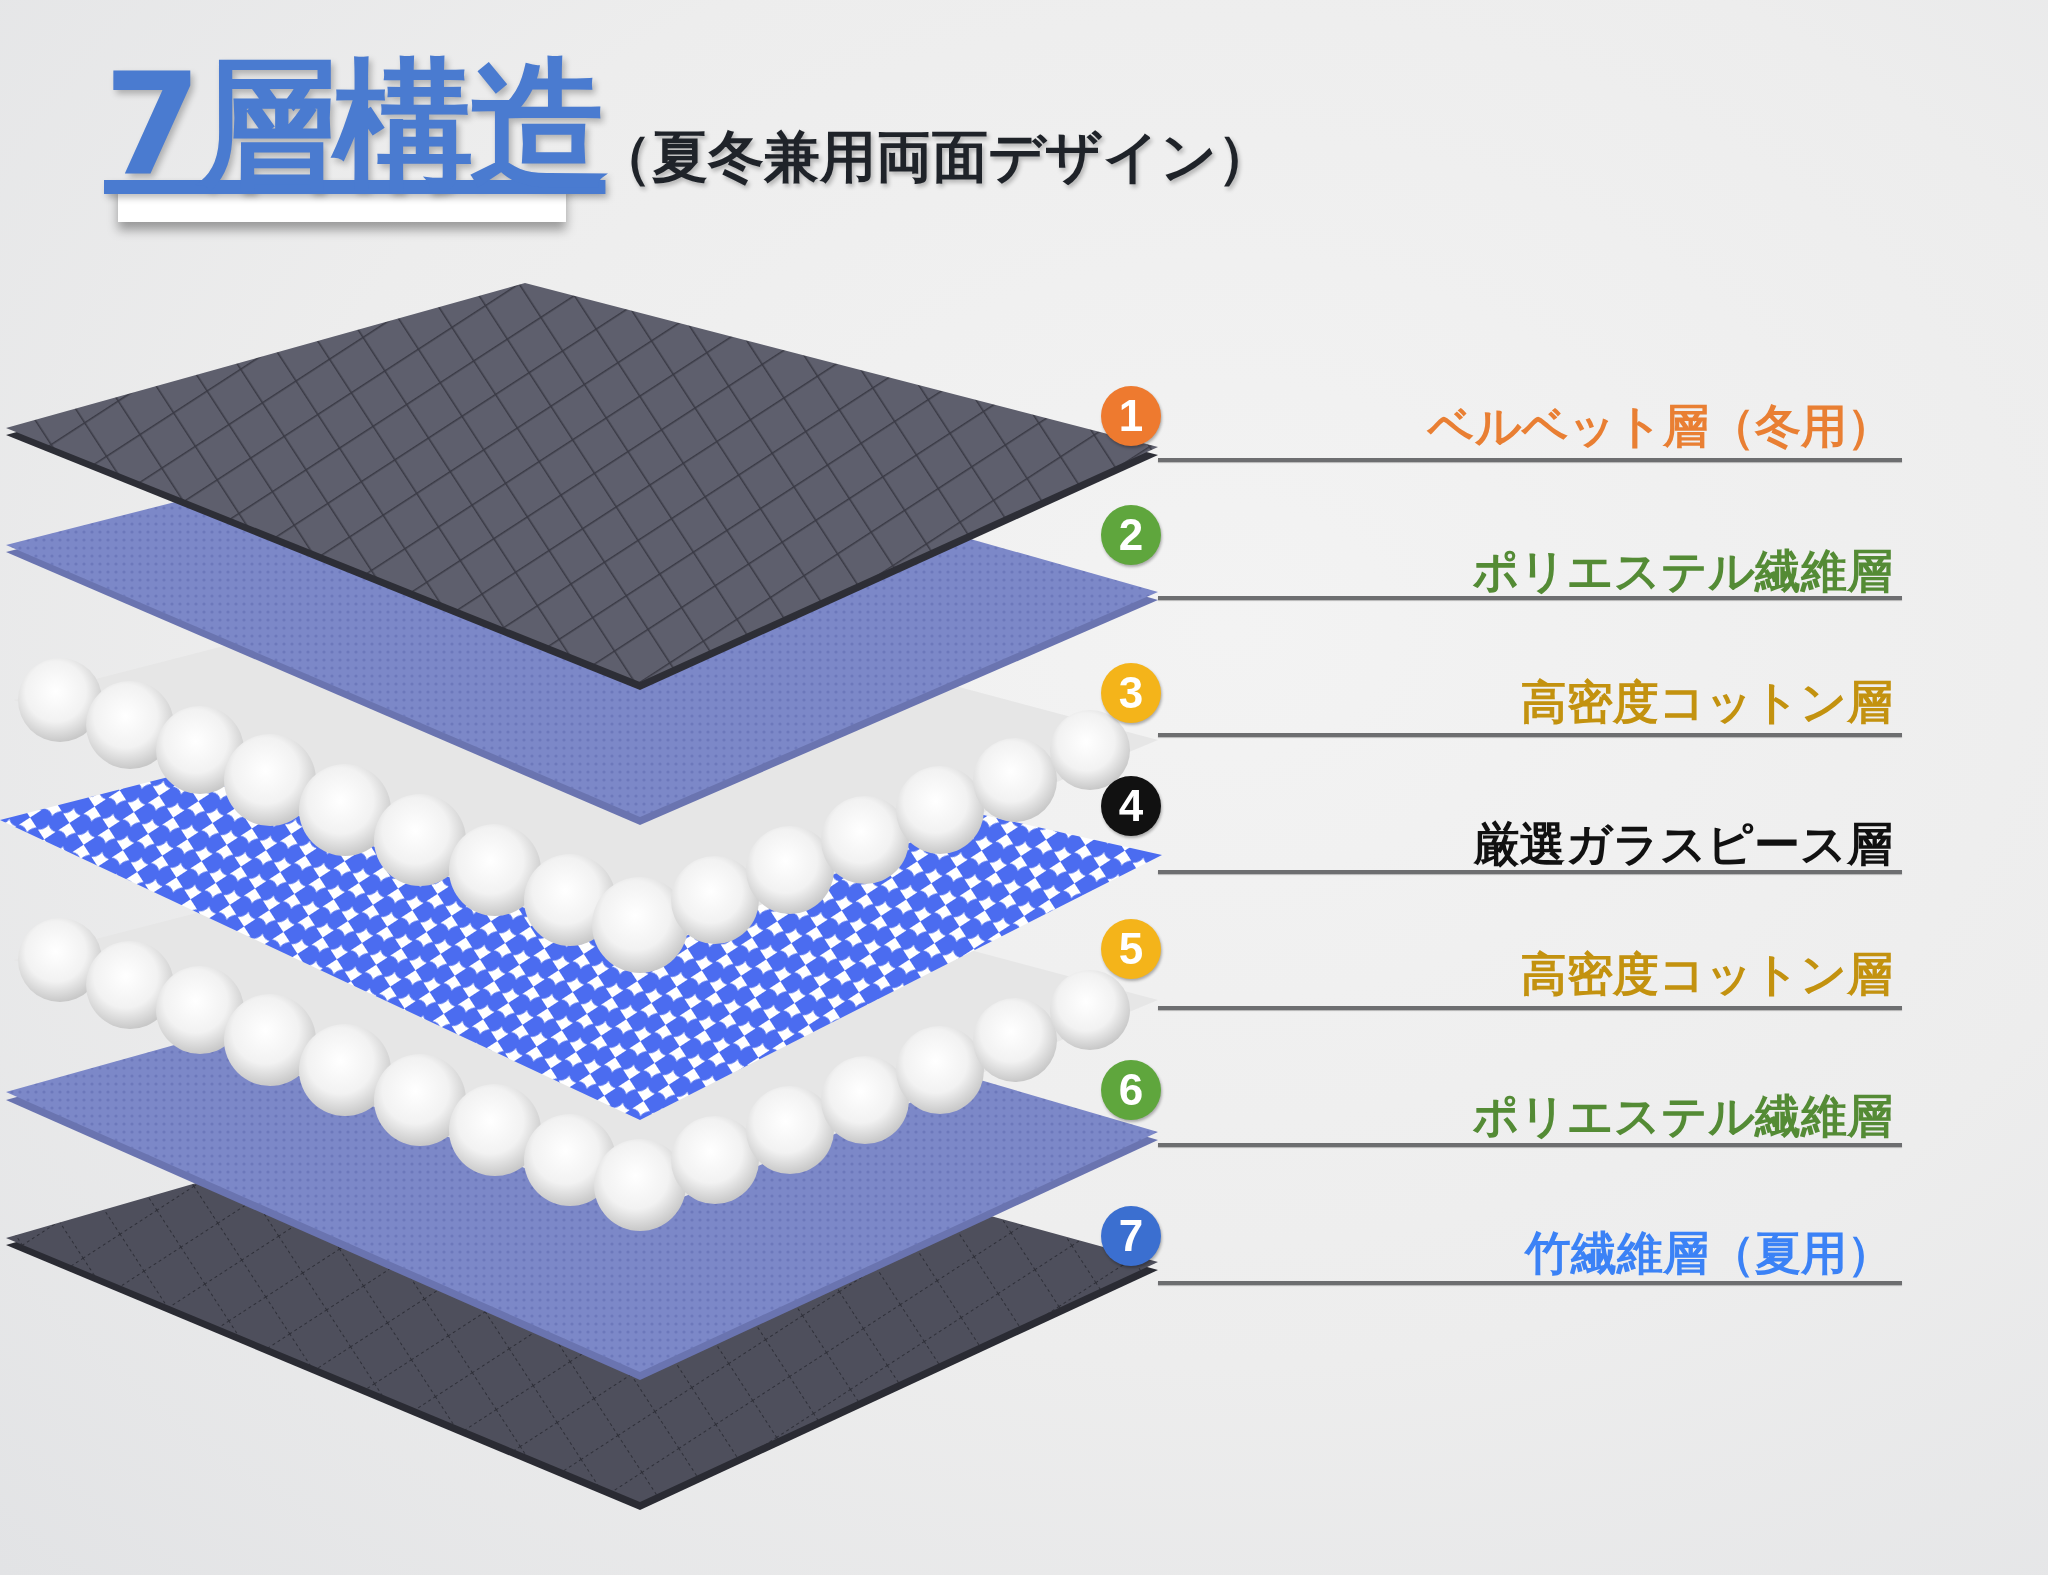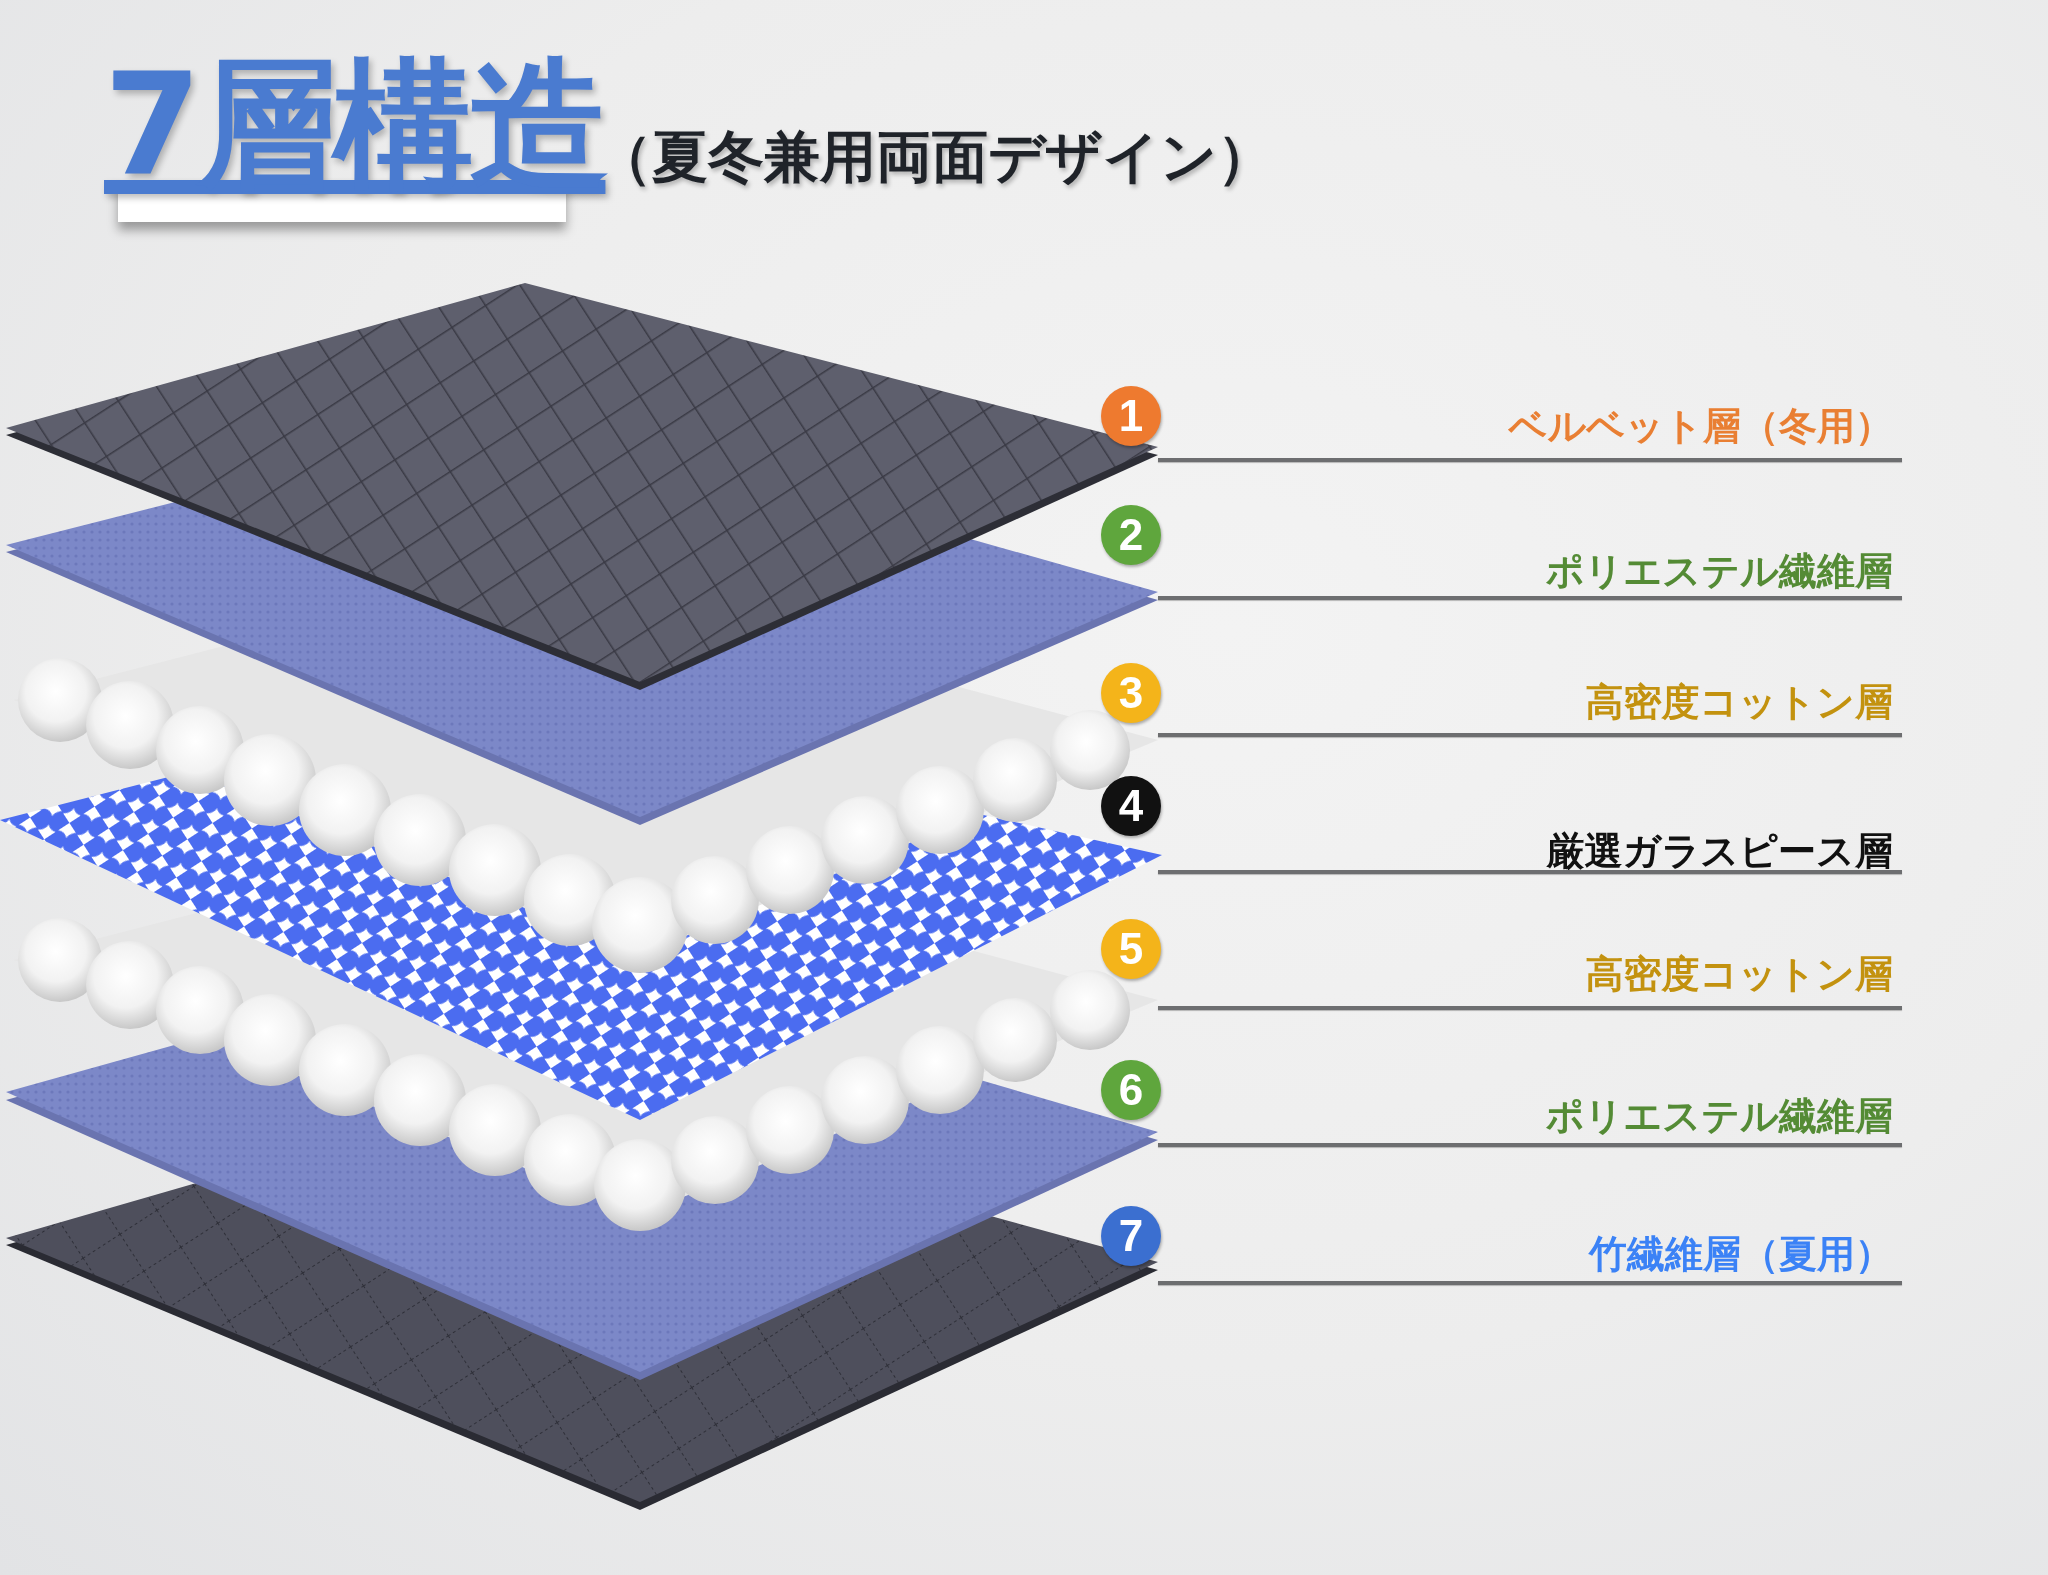--- a/index.html
+++ b/index.html
@@ -30,21 +30,21 @@
     color: #fff; font-size: 44px; font-weight: bold; line-height: 60px;
     text-align: center; box-shadow: 1px 2px 3px rgba(0,0,0,0.3);
     font-family: "Liberation Sans", sans-serif;
   }
   .rule {
     position: absolute; left: 1158px; width: 744px; height: 4px;
     background: #6d6e70; box-shadow: 0 1px 1px rgba(0,0,0,0.25);
   }
   .label {
     position: absolute; right: 155px; white-space: nowrap;
-    font-size: 38px; font-weight: bold; line-height: 48px; text-align: right;
+    font-size: 46px; font-weight: bold; line-height: 48px; text-align: right;
   }
 </style>
 </head>
 <body>
 
 <div class="title-underbar"></div>
 <div class="title-main" style="color: rgb(74, 123, 208);">7層構造</div>
 <div class="title-sub" style="color: rgb(31, 35, 41);">（夏冬兼用両面デザイン）</div>
 
 <svg class="layers" width="2048" height="1575" viewBox="0 0 2048 1575">
@@ -144,21 +144,21 @@
 <div class="badge" style="left: 1101px; top: 505px; background: rgb(95, 166, 61);">2</div>
 <div class="badge" style="left: 1101px; top: 663px; background: rgb(244, 180, 26);">3</div>
 <div class="badge" style="left: 1101px; top: 776px; background: rgb(17, 17, 17);">4</div>
 <div class="badge" style="left: 1101px; top: 919px; background: rgb(244, 180, 26);">5</div>
 <div class="badge" style="left: 1101px; top: 1060px; background: rgb(95, 166, 61);">6</div>
 <div class="badge" style="left: 1101px; top: 1206px; background: rgb(59, 111, 208);">7</div>
 
 <div class="label" style="top: 402px; color: rgb(233, 127, 51);">ベルベット層（冬用）</div>
 <div class="label" style="top: 547px; color: rgb(84, 139, 53);">ポリエステル繊維層</div>
 <div class="label" style="top: 678px; color: rgb(195, 146, 15);">高密度コットン層</div>
-<div class="label" style="top: 820px; color: rgb(17, 17, 17); margin-top: 7px;">厳選ガラスピース層</div>
+<div class="label" style="top: 820px; color: rgb(17, 17, 17);">厳選ガラスピース層</div>
 <div class="label" style="top: 950px; color: rgb(195, 146, 15);">高密度コットン層</div>
 <div class="label" style="top: 1092px; color: rgb(84, 139, 53);">ポリエステル繊維層</div>
 <div class="label" style="top: 1230px; color: #3b82f6; font-family: Liberation Serif, serif;">竹繊維層（夏用）</div>
 
 <div class="rule" style="top:458px;"></div>
 <div class="rule" style="top:596px;"></div>
 <div class="rule" style="top:733px;"></div>
 <div class="rule" style="top:870px;"></div>
 <div class="rule" style="top:1006px;"></div>
 <div class="rule" style="top:1143px;"></div>

